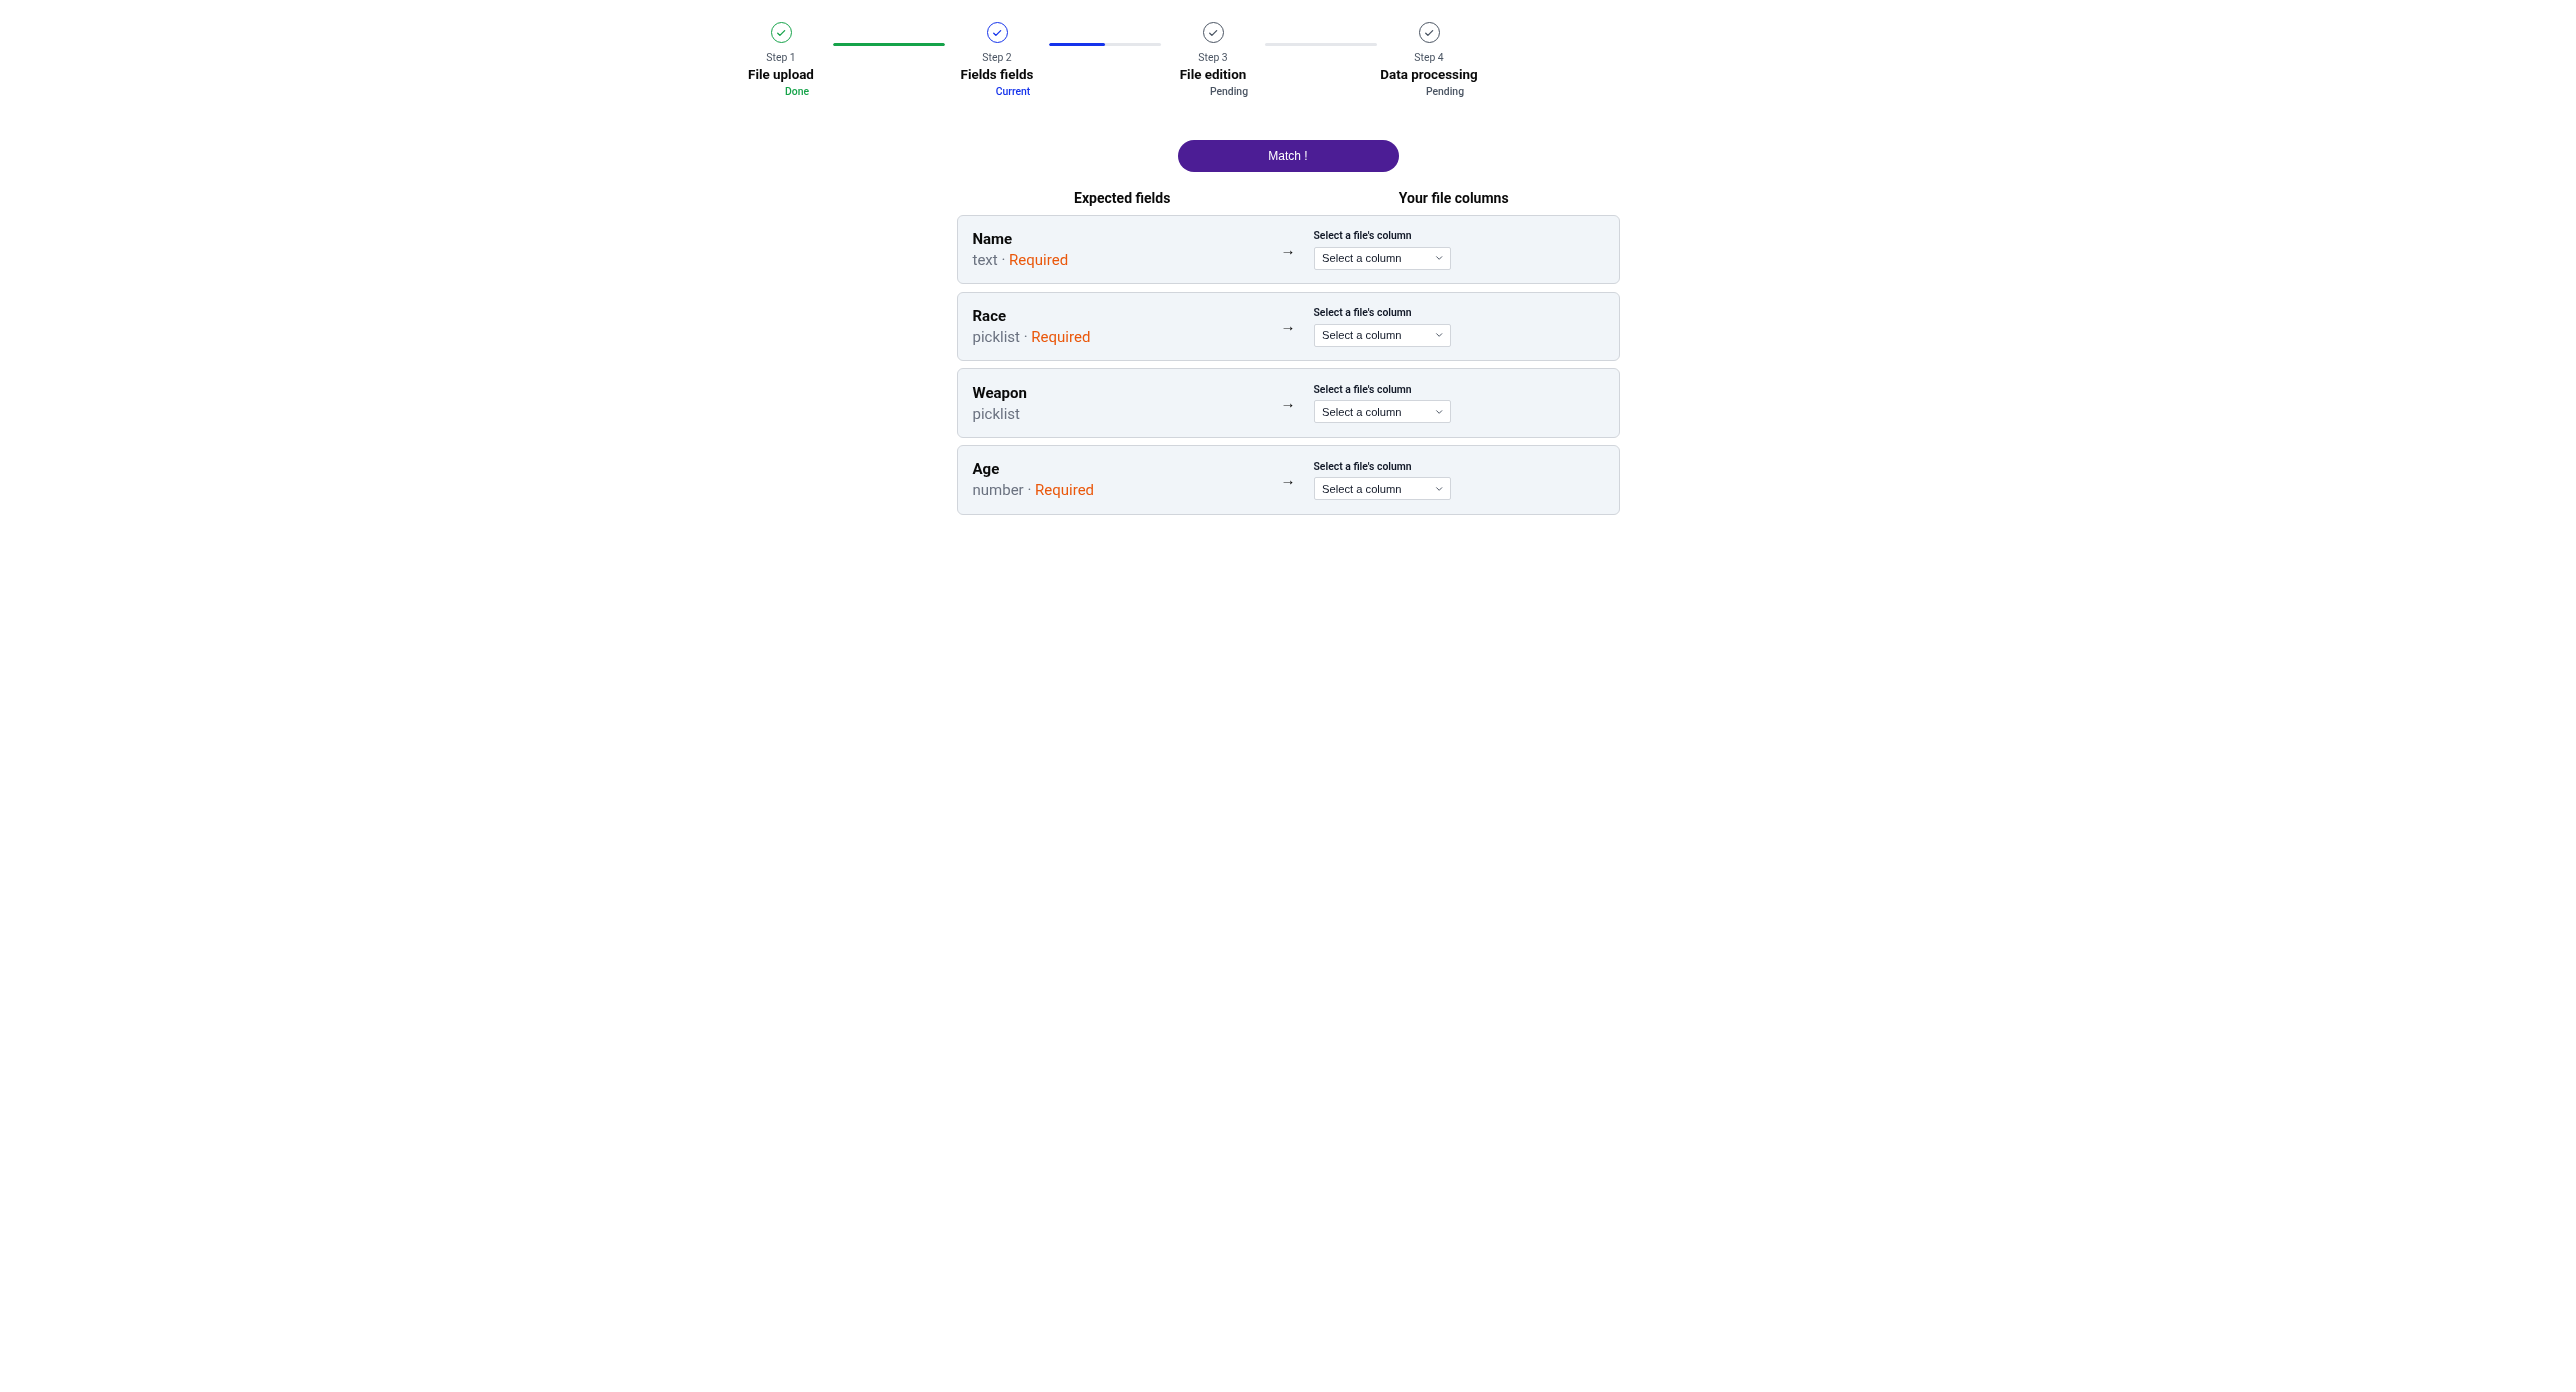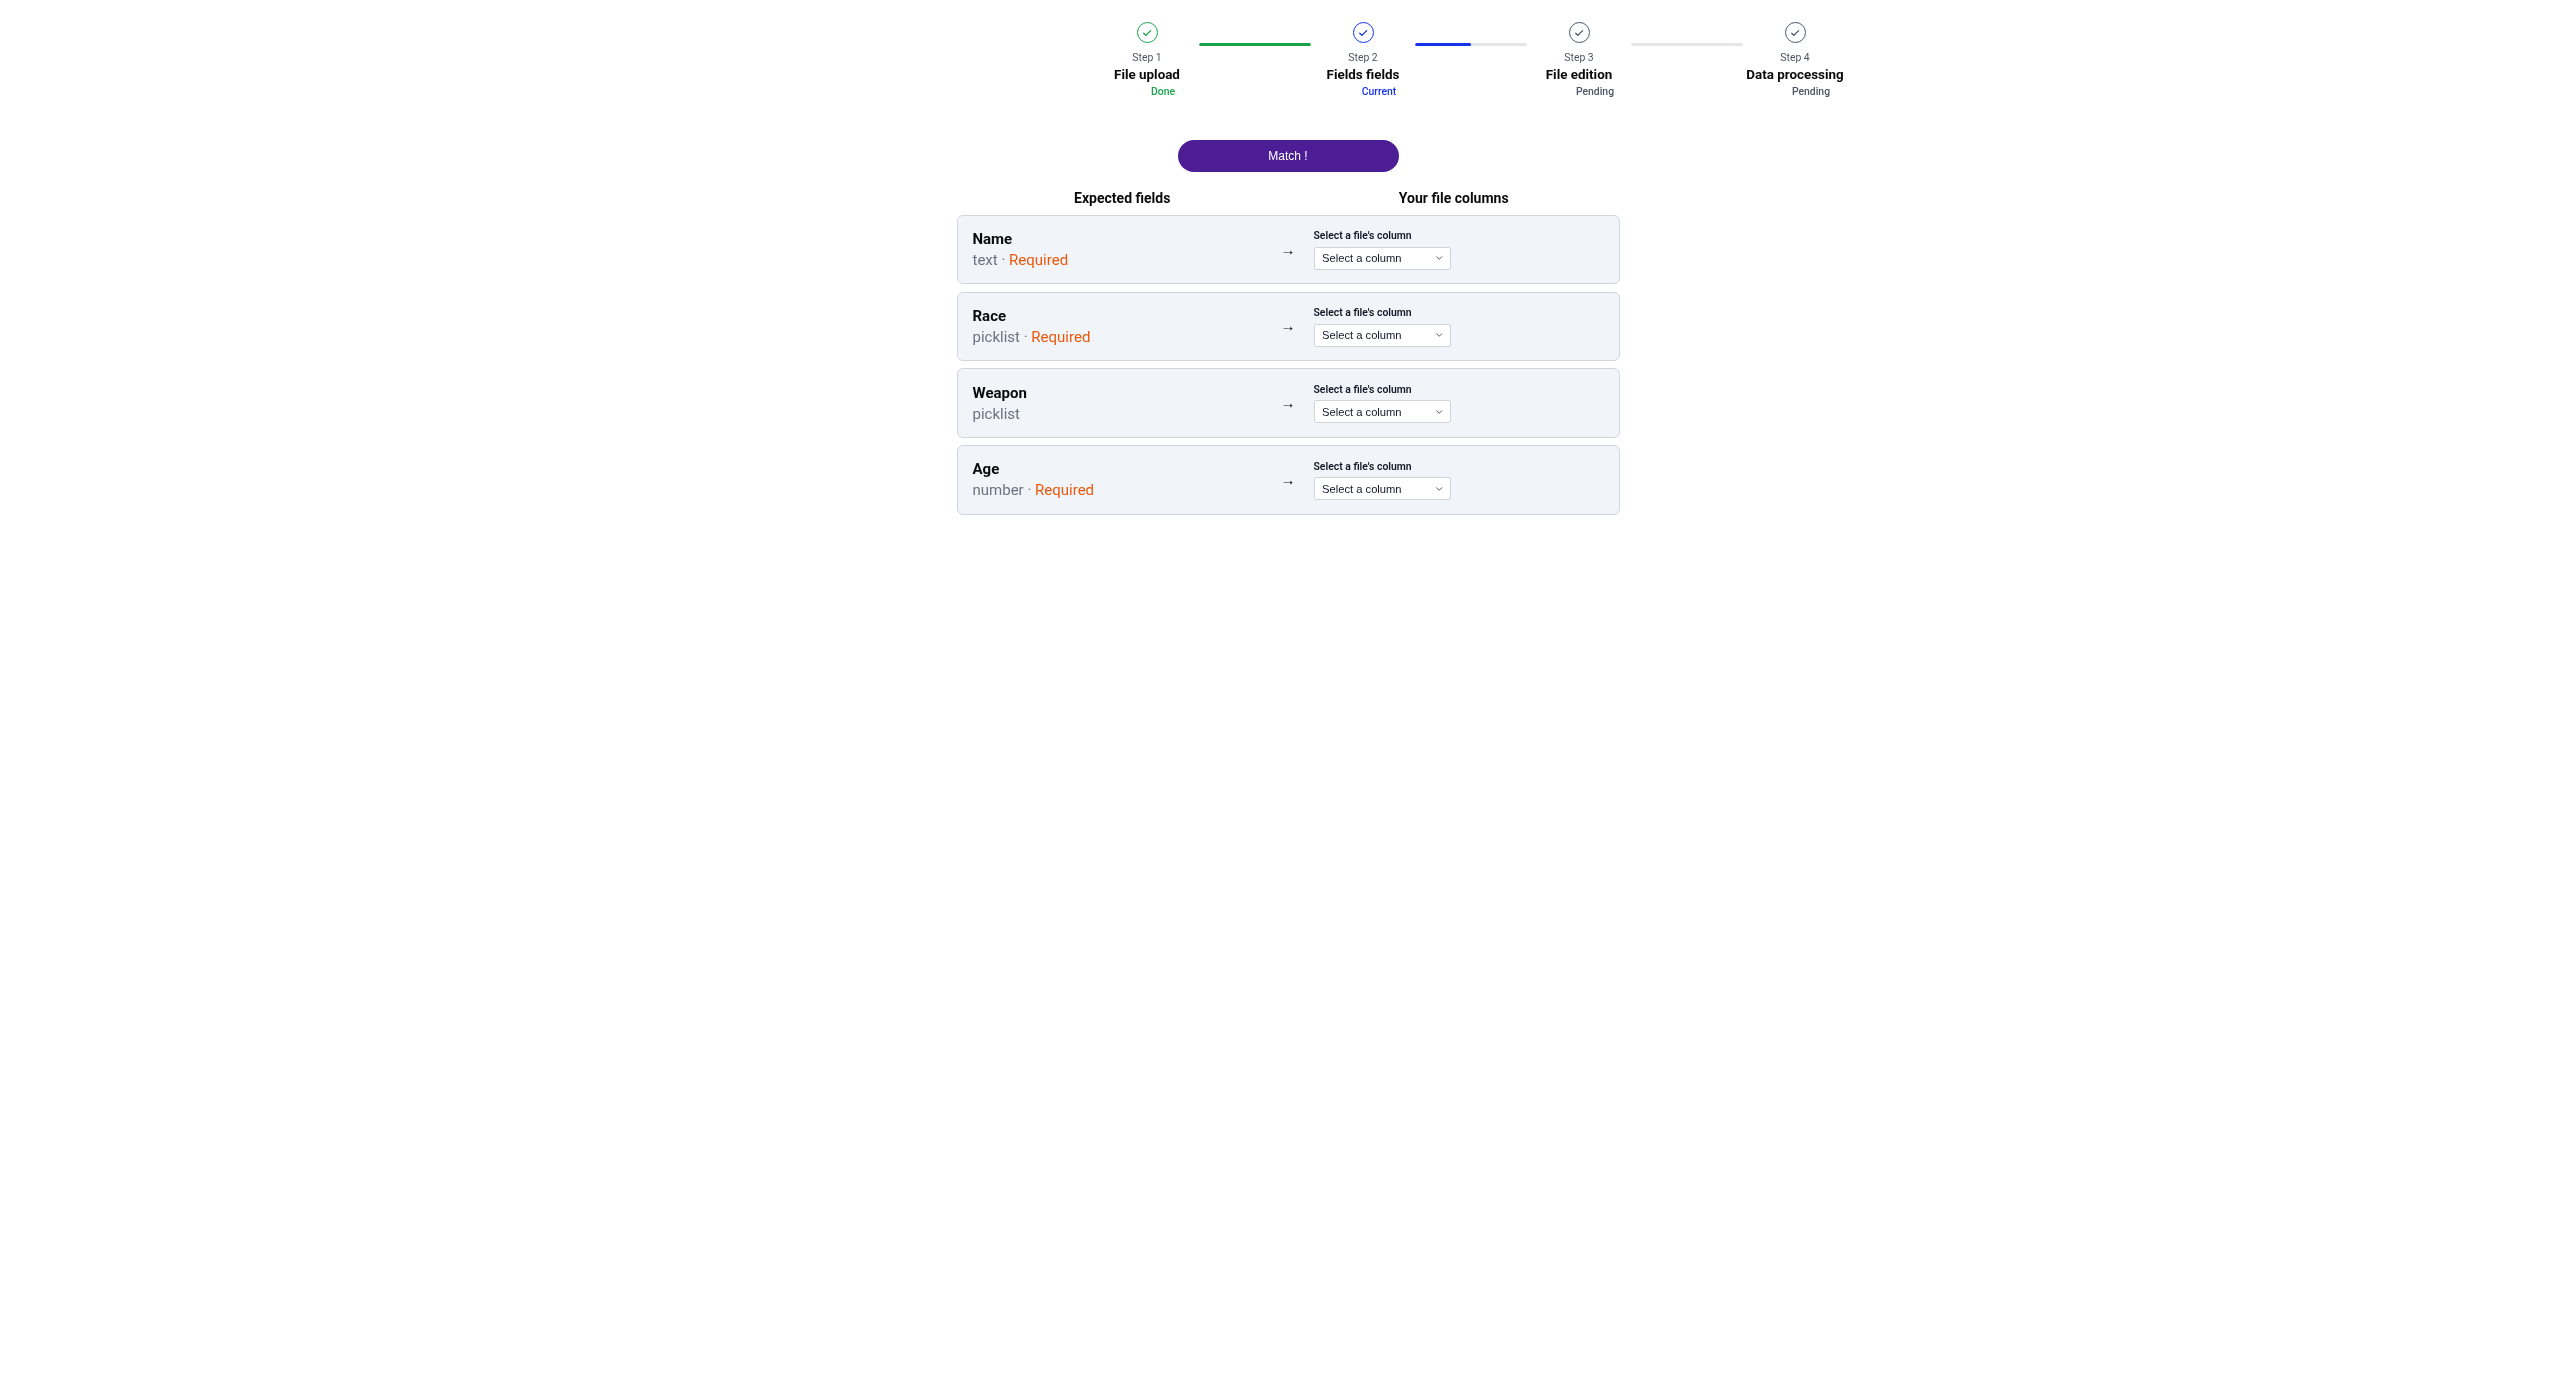--- a/index.html
+++ b/index.html
@@ -17,21 +17,21 @@
     
     .container {
       max-width: 1118px;
       margin: 0 auto;
     }
     
     
     .stepper {
       display: flex;
       align-items: flex-start;
-      justify-content: flex-end;
+      justify-content: flex-start;
       gap: 0;
       margin-bottom: 42px;
     }
     
     .step {
       display: flex;
       flex-direction: column;
       align-items: center;
       min-width: 104px;
     }

